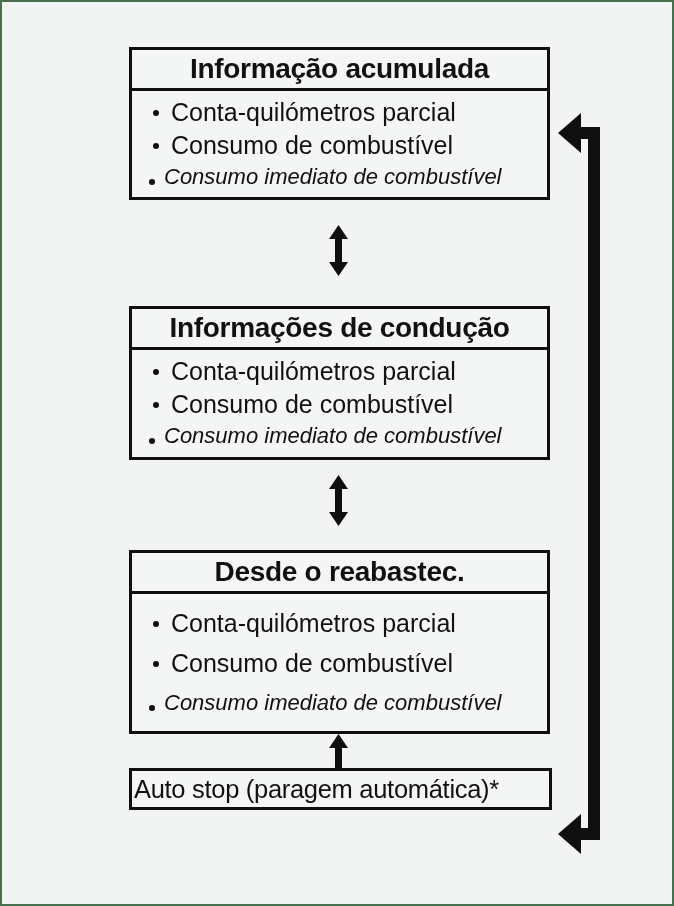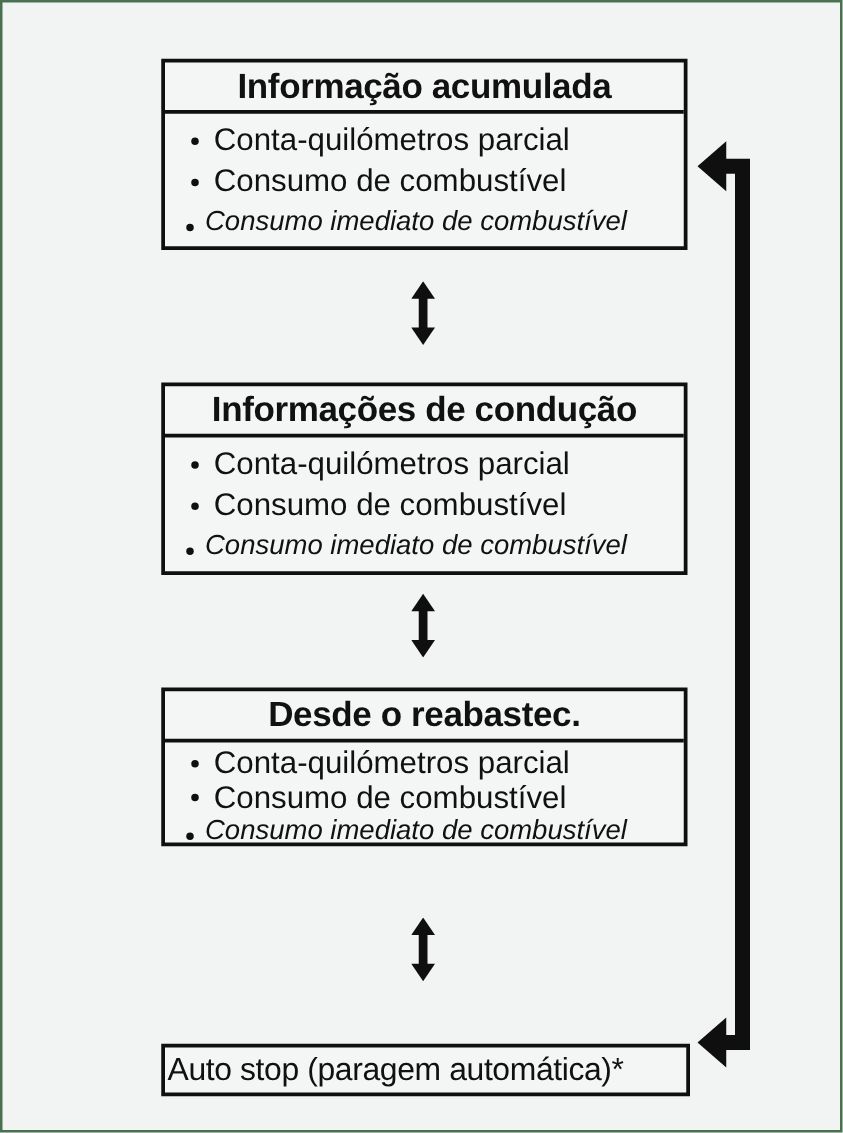--- a/index.html
+++ b/index.html
@@ -69,21 +69,21 @@
   }
   .bullet-row.small .dot {
     width: 6px;
     height: 6px;
     position: relative;
     top: 5px;
   }
   .footer-box {
     position: absolute;
     left: 127px;
-    top: 833px;
+    top: 766px;
     width: 423px;
     height: 42px;
     background: #f4f6f5;
     border: 3px solid #0f0f0f;
     box-sizing: border-box;
     display: flex;
     align-items: center;
     padding-left: 2px;
     font-size: 25.5px;
     white-space: nowrap;
@@ -149,21 +149,21 @@
       </div>
     </div>
   </div>
 
   <svg class="updown-arrow" style="top:473px;" viewBox="0 0 19 51">
     <polygon points="9.5,0 0,14 19,14" fill="#0f0f0f"></polygon>
     <rect x="6" y="12" width="7" height="27" fill="#0f0f0f"></rect>
     <polygon points="9.5,51 0,37 19,37" fill="#0f0f0f"></polygon>
   </svg>
 
-  <div class="menu-box" style="top:548px; height:127px;">
+  <div class="menu-box" style="top:548px; height:184px;">
     <div class="menu-box-title">Desde o reabastec.</div>
     <div class="menu-box-body">
       <div class="bullet-row">
         <span class="dot"></span>
         <span>Conta-quilómetros parcial</span>
       </div>
       <div class="bullet-row">
         <span class="dot"></span>
         <span>Consumo de combustível</span>
       </div>

